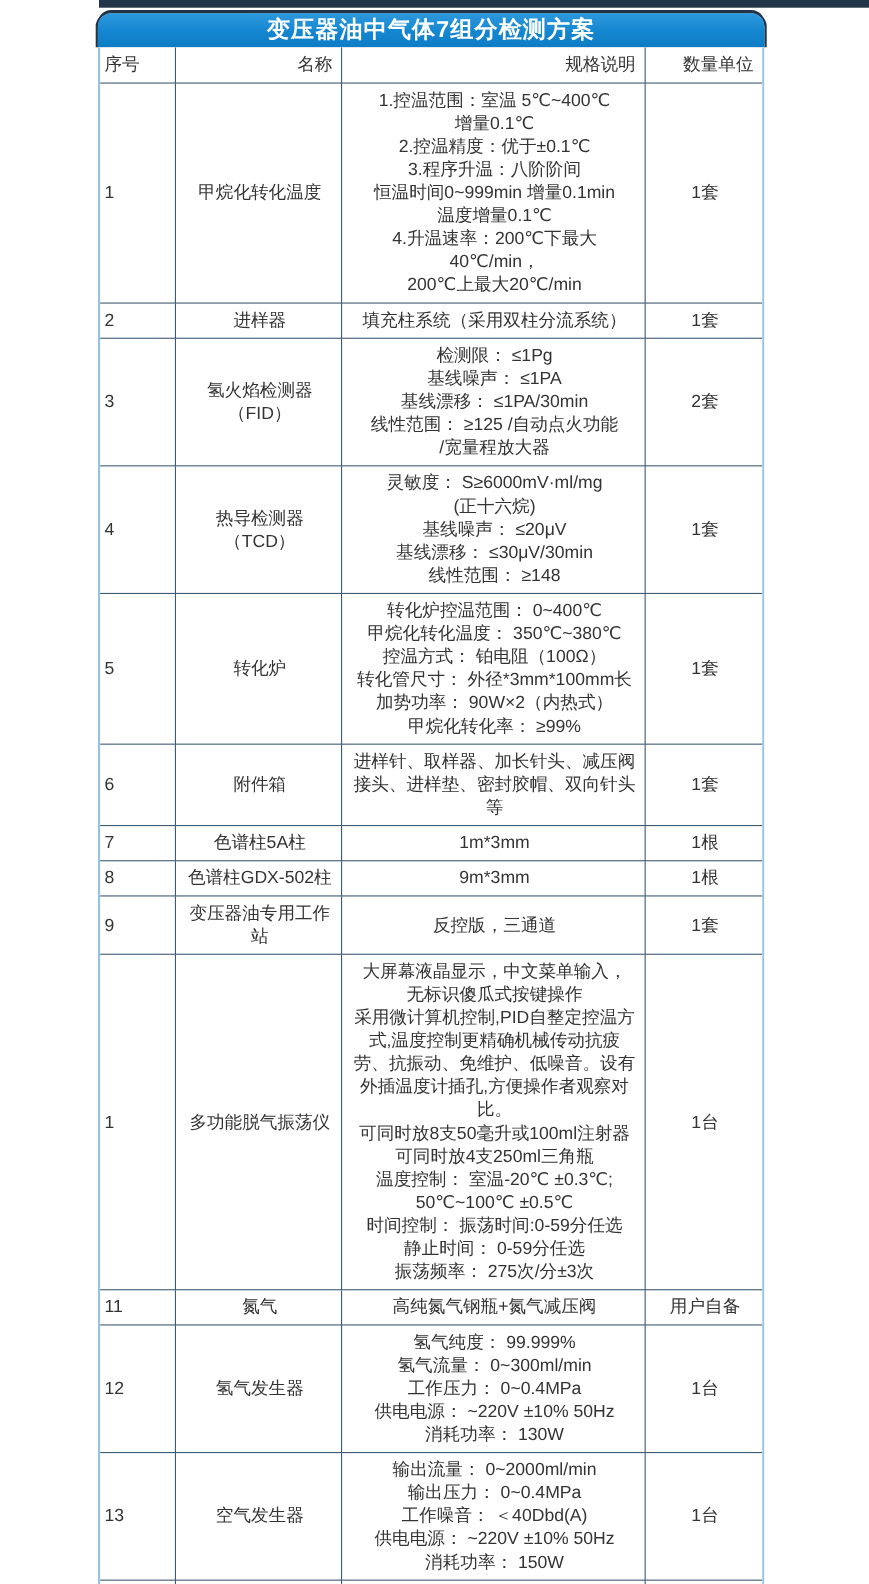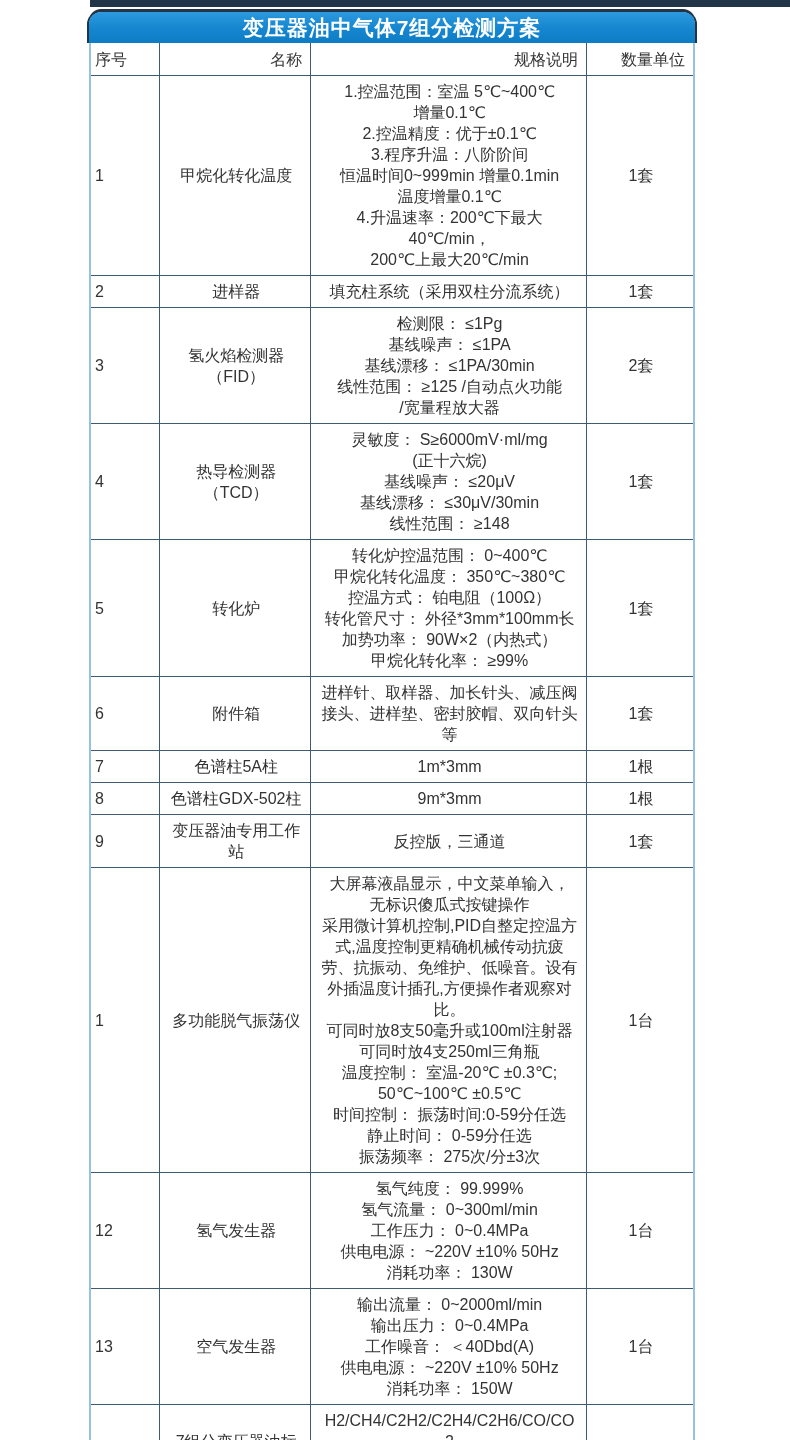--- a/index.html
+++ b/index.html
@@ -187,20 +187,26 @@
 可同时放8支50毫升或100ml注射器
 可同时放4支250ml三角瓶
 温度控制： 室温-20℃ ±0.3℃;
  50℃~100℃ ±0.5℃
 时间控制： 振荡时间:0-59分任选
 静止时间： 0-59分任选
 振荡频率： 275次/分±3次</td>
     <td class="cell-qty">1台</td>
   </tr>
 
+  <tr>
+    <td class="cell-no">11</td>
+    <td class="cell-name">氮气</td>
+    <td class="cell-spec">高纯氮气钢瓶+氮气减压阀</td>
+    <td class="cell-qty">用户自备</td>
+  </tr>
 
   <tr>
     <td class="cell-no">12</td>
     <td class="cell-name">氢气发生器</td>
     <td class="cell-spec">氢气纯度： 99.999%
 氢气流量： 0~300ml/min
 工作压力： 0~0.4MPa
 供电电源： ~220V ±10% 50Hz
 消耗功率： 130W</td>
     <td class="cell-qty">1台</td>

